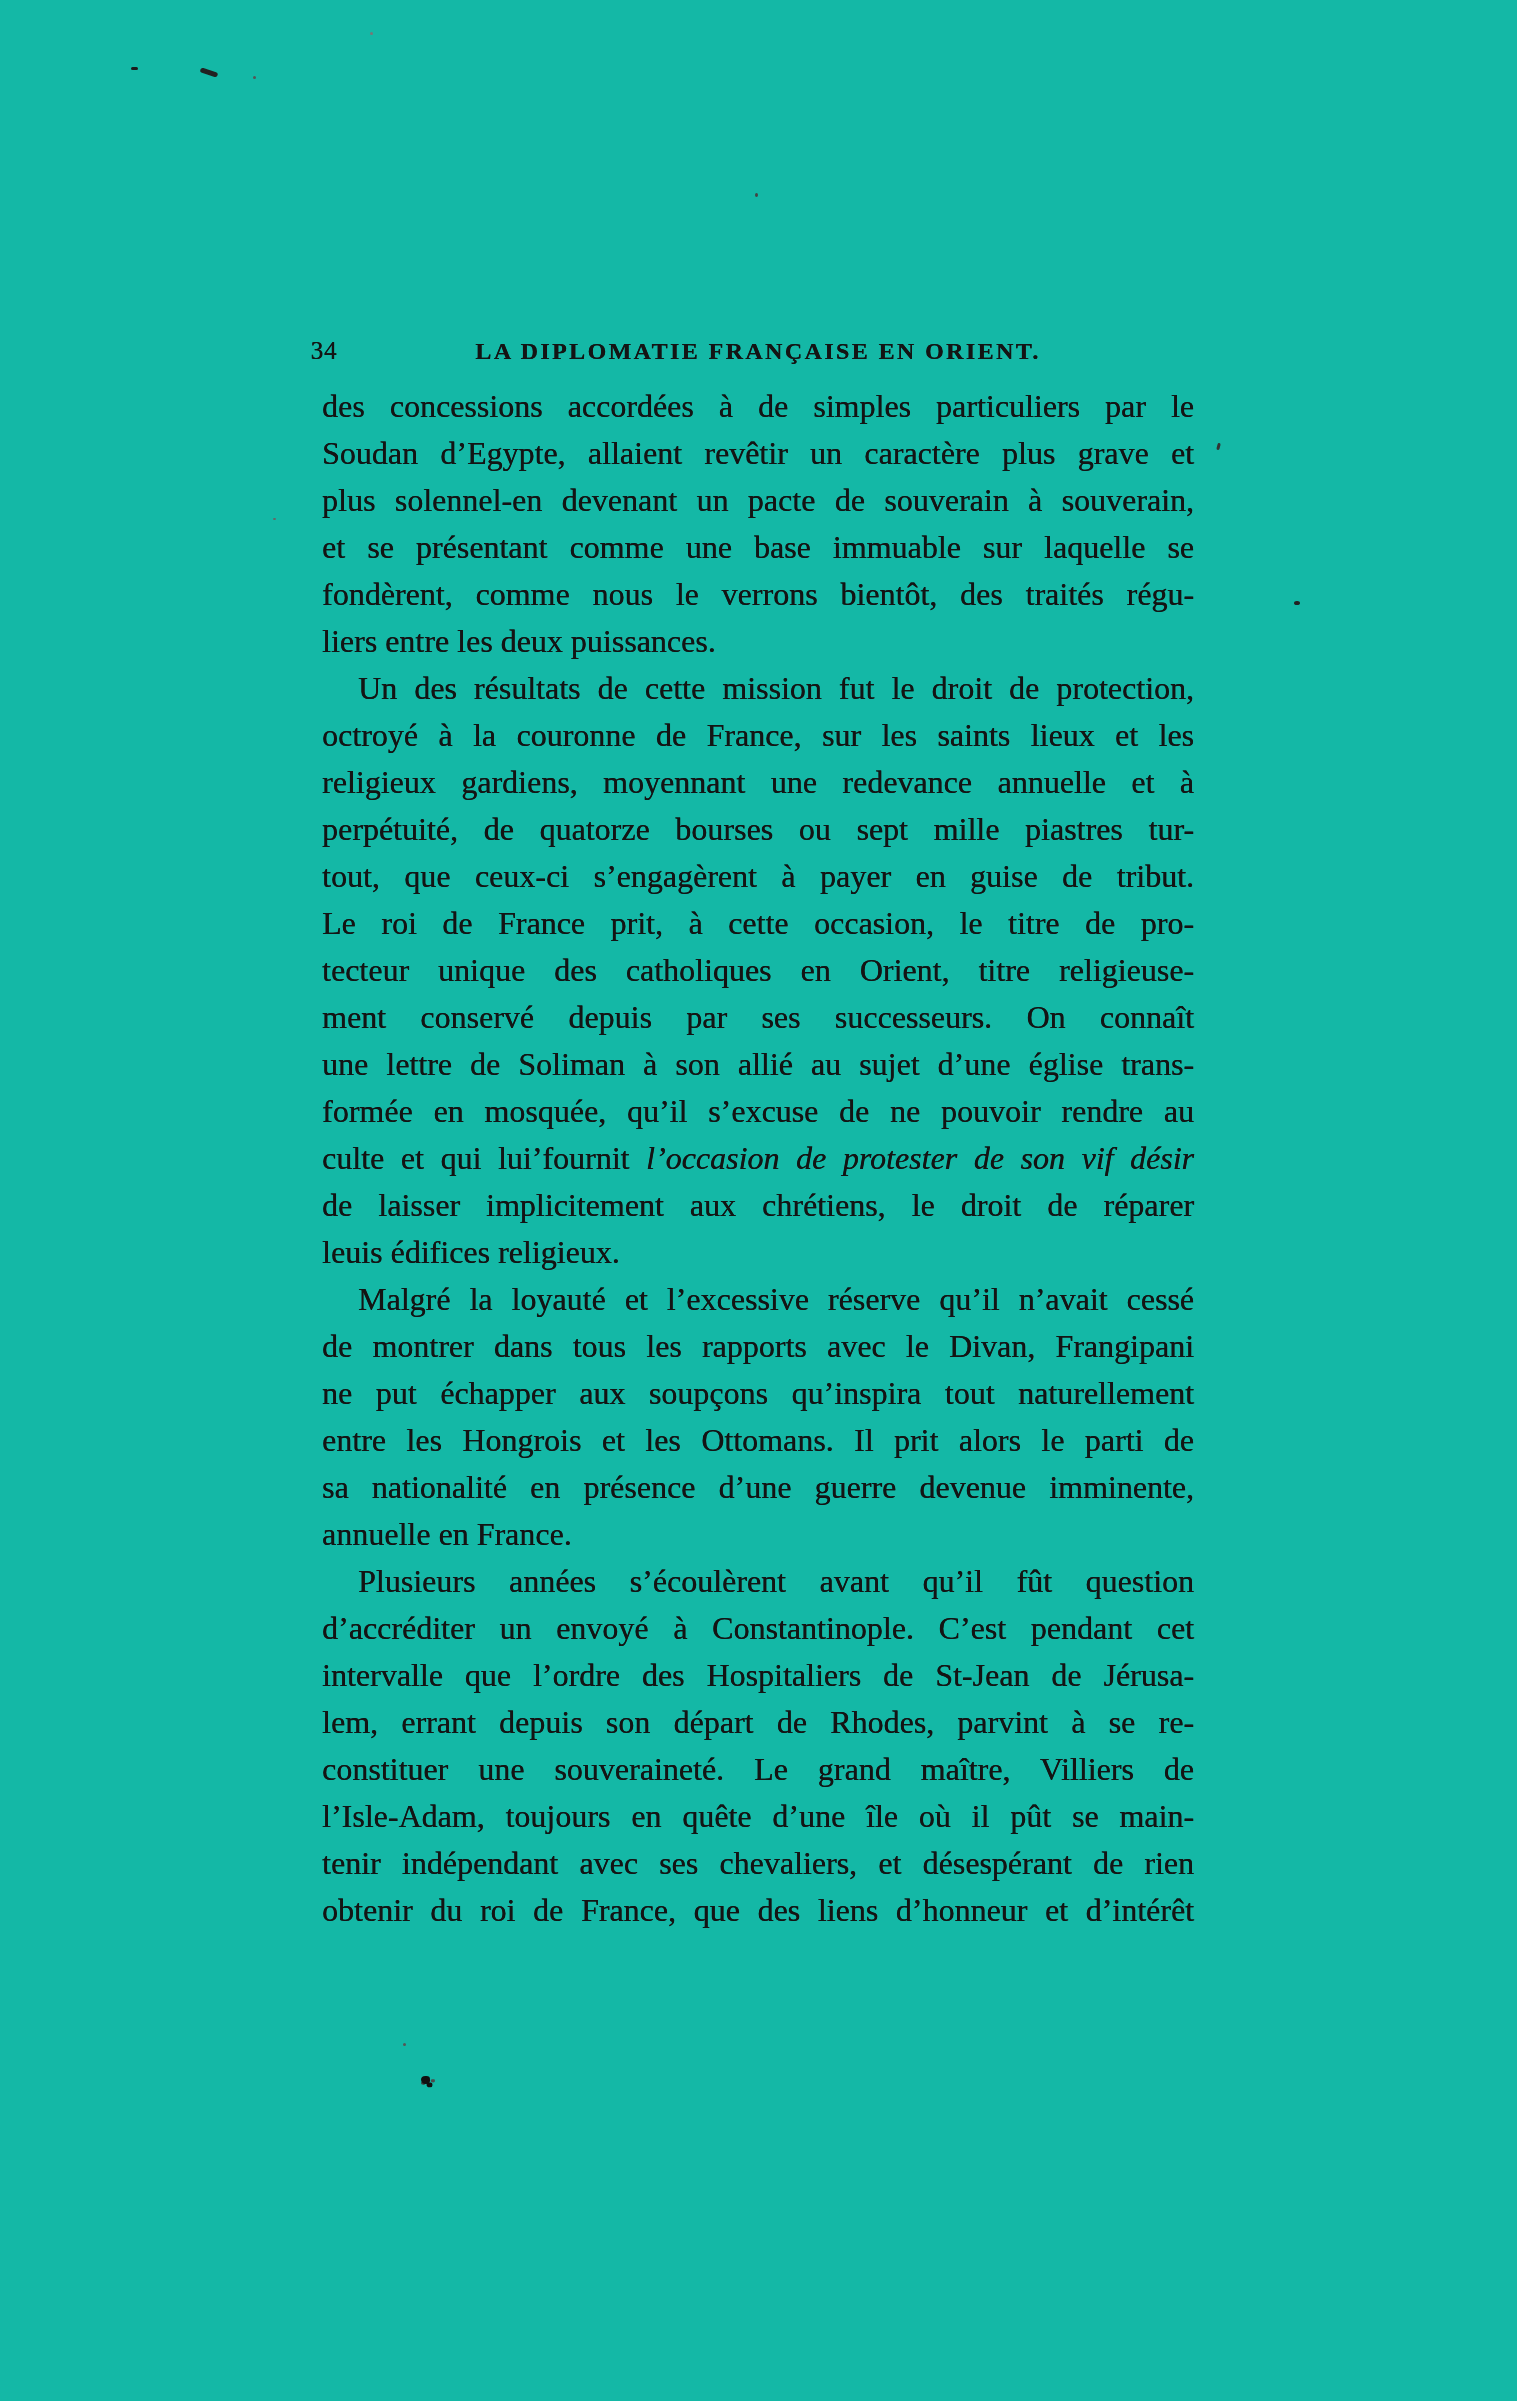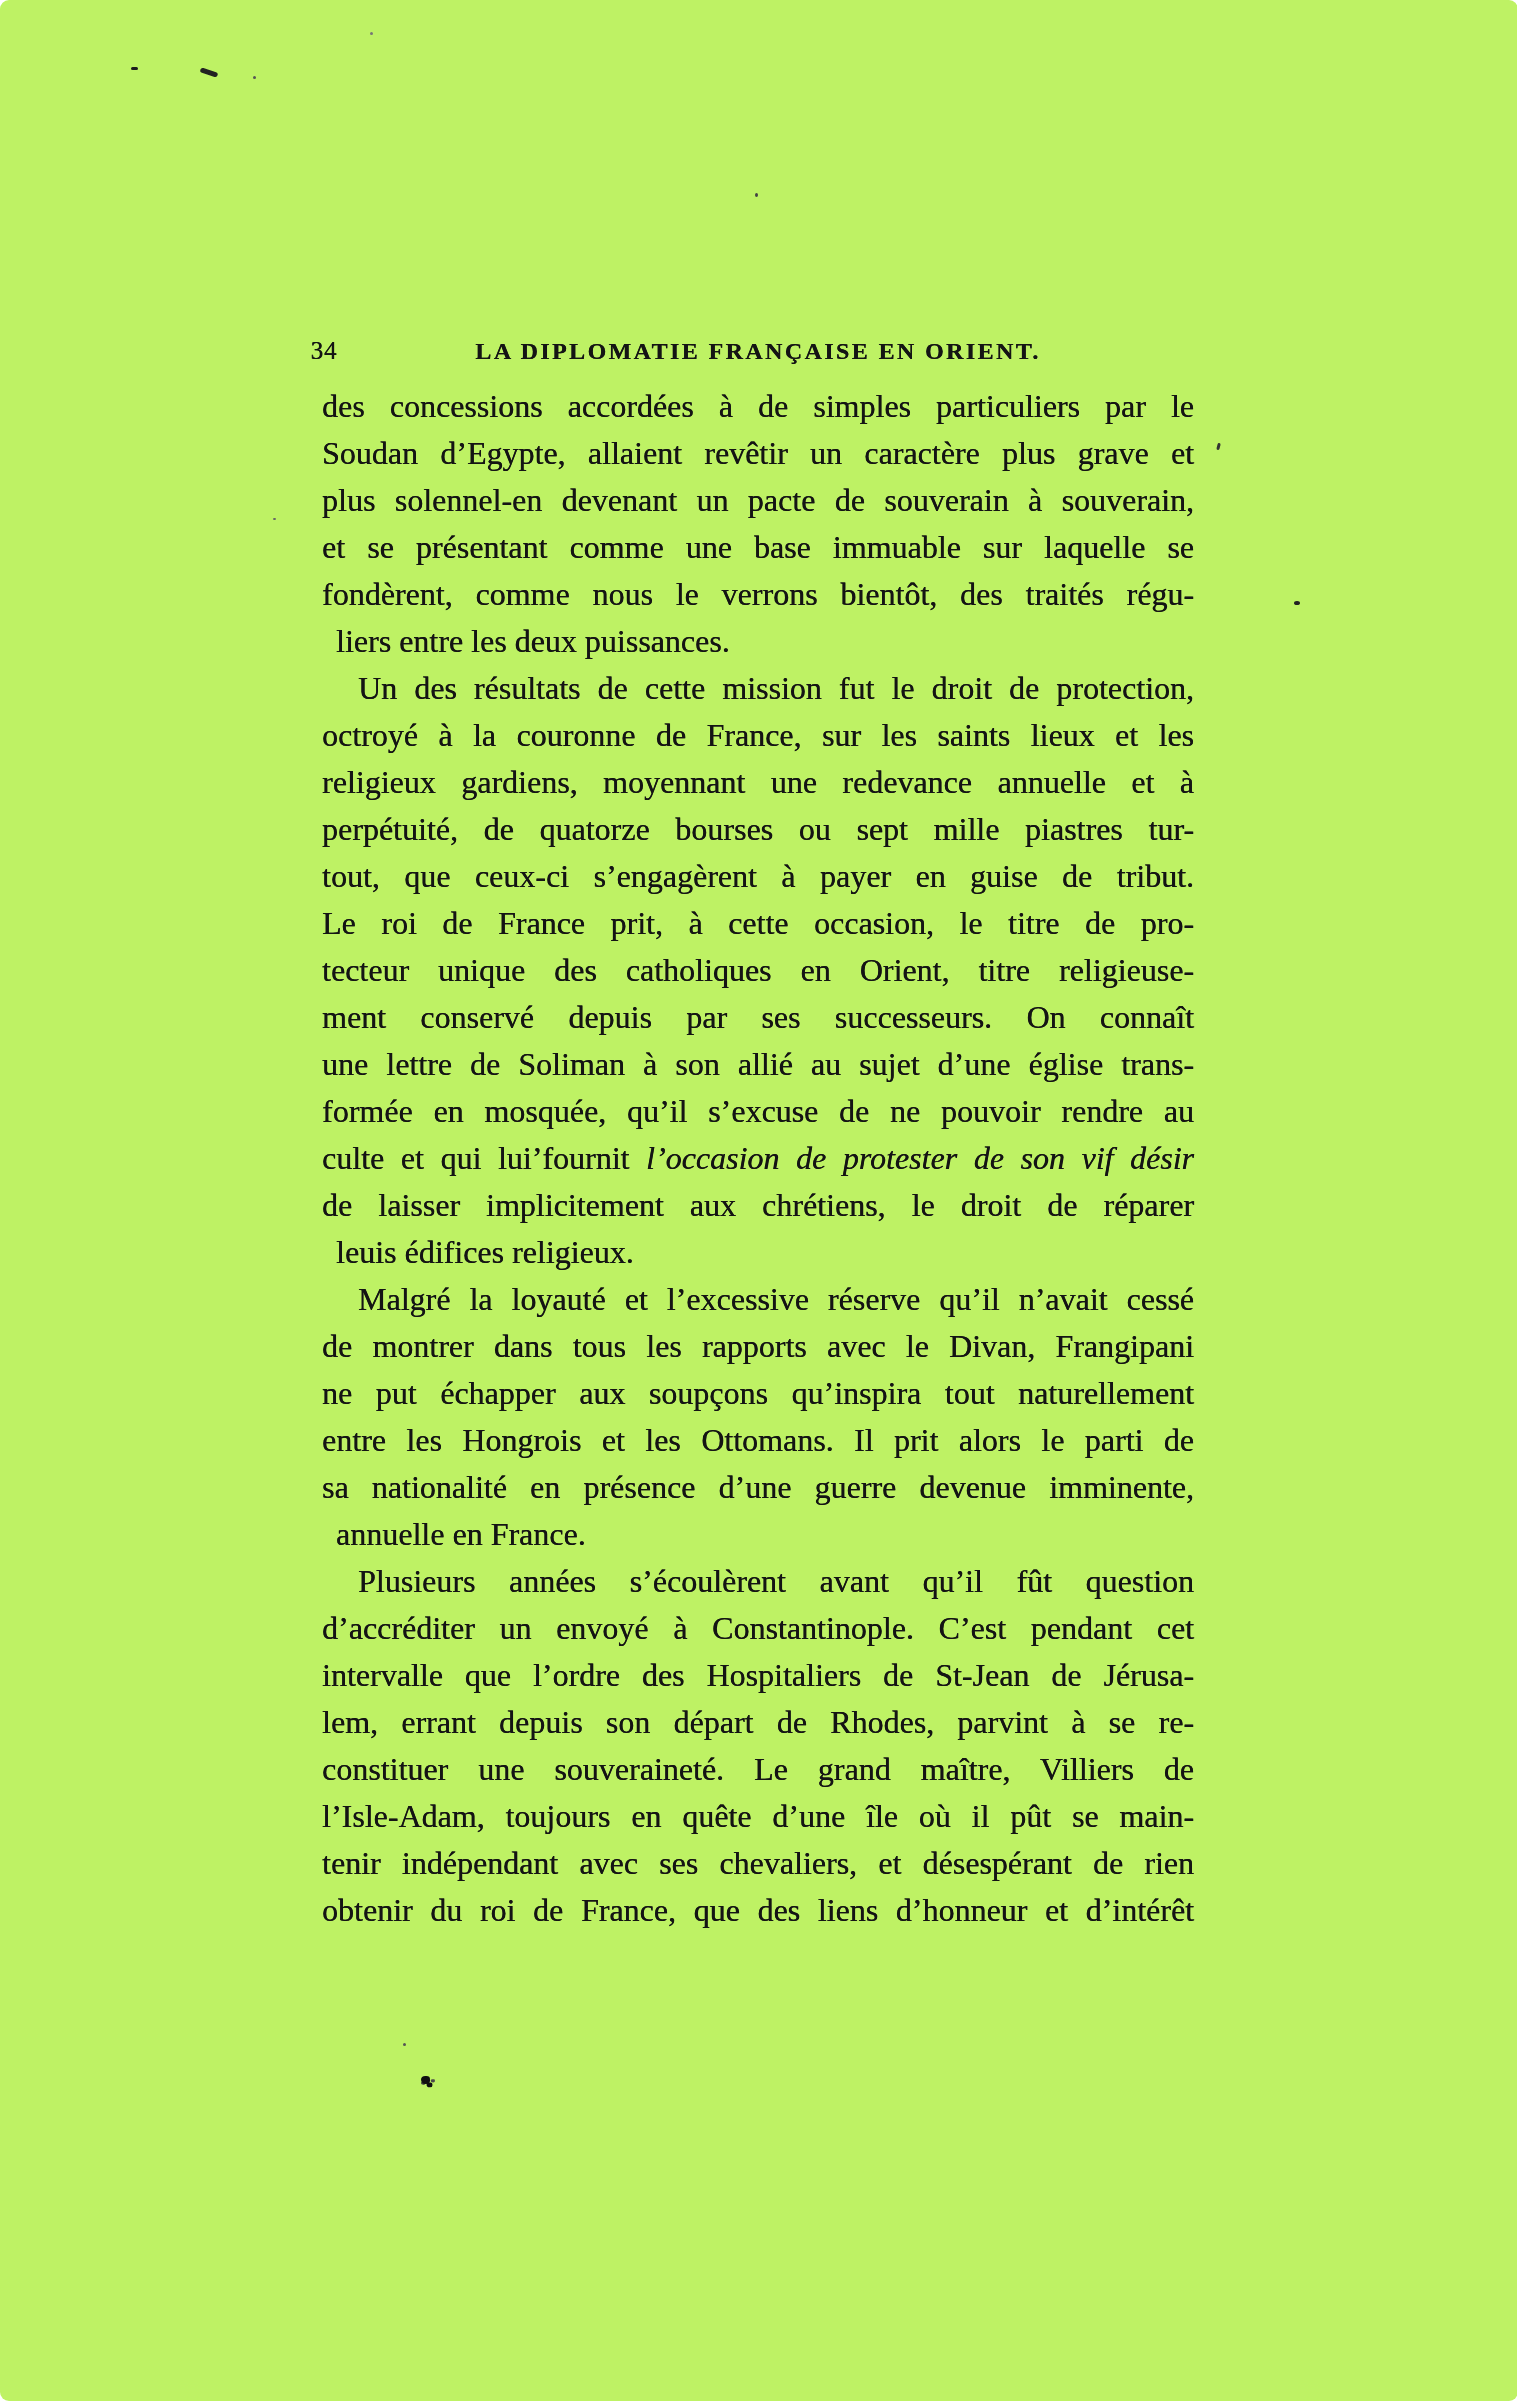--- a/index.html
+++ b/index.html
@@ -11,22 +11,21 @@
     width: 1518px;
     height: 2401px;
     position: relative;
     overflow: hidden;
     font-family: "Liberation Serif", "DejaVu Serif", serif;
     color: #141414;
   }
   .scan-page {
     position: absolute;
     inset: 0;
-    background: #bef264;
-    border-radius: 9px;
+    background: #14b8a6;
   }
   
   .running-header {
     position: absolute;
     left: 322px;
     top: 335px;
     width: 872px;
     height: 32px;
   }
   .page-number {
@@ -57,21 +56,21 @@
     font-size: 32px;
     line-height: 47px;
     text-shadow: 0.3px 0 currentColor;
   }
   .paragraph { margin: 0; }
   .line {
     text-align: justify;
     text-align-last: justify;
     white-space: normal;
   }
-  .line.end { text-align-last: left; margin-left: 14px; }
+  .line.end { text-align-last: left; }
   .line.indent { text-indent: 36px; }
   .line em { font-style: italic; }
   
   .speck {
     position: absolute;
     background: #1c1c1c;
     border-radius: 50%;
   }
   .blot {
     position: absolute;

